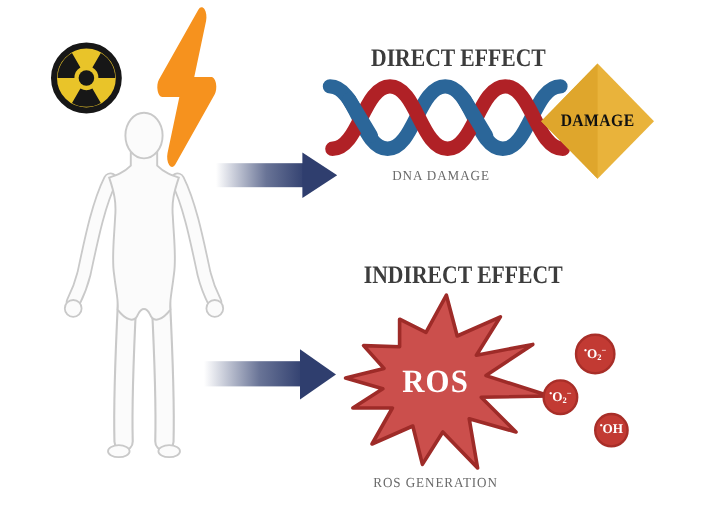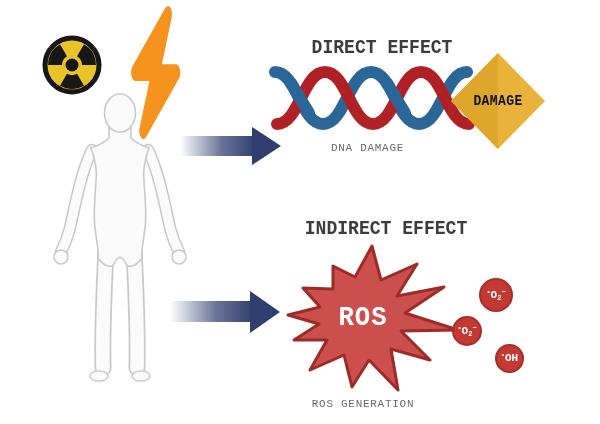--- a/index.html
+++ b/index.html
@@ -1,18 +1,18 @@
 <!DOCTYPE html>
 <html><head>
 <meta charset="utf-8">
 <style>
   html,body{margin:0;padding:0;background:#fff;}
   #canvas{
     position:relative;width:600px;height:424px;background:#ffffff;overflow:hidden;
-    font-family:Liberation Mono, monospace;
+    font-family:Liberation Serif, serif;
   }
   .abs{position:absolute;}
   .title{
     color:#3c3c3c;font-size:21px;font-weight:700;letter-spacing:0px;
     text-align:center;transform:scaleX(0.86);transform-origin:center;
     white-space:nowrap;
   }
   .caption{
     color:#6a6a6a;font-size:11.5px;font-weight:400;letter-spacing:0.8px;
     text-align:center;transform:scaleX(0.95);transform-origin:center;

